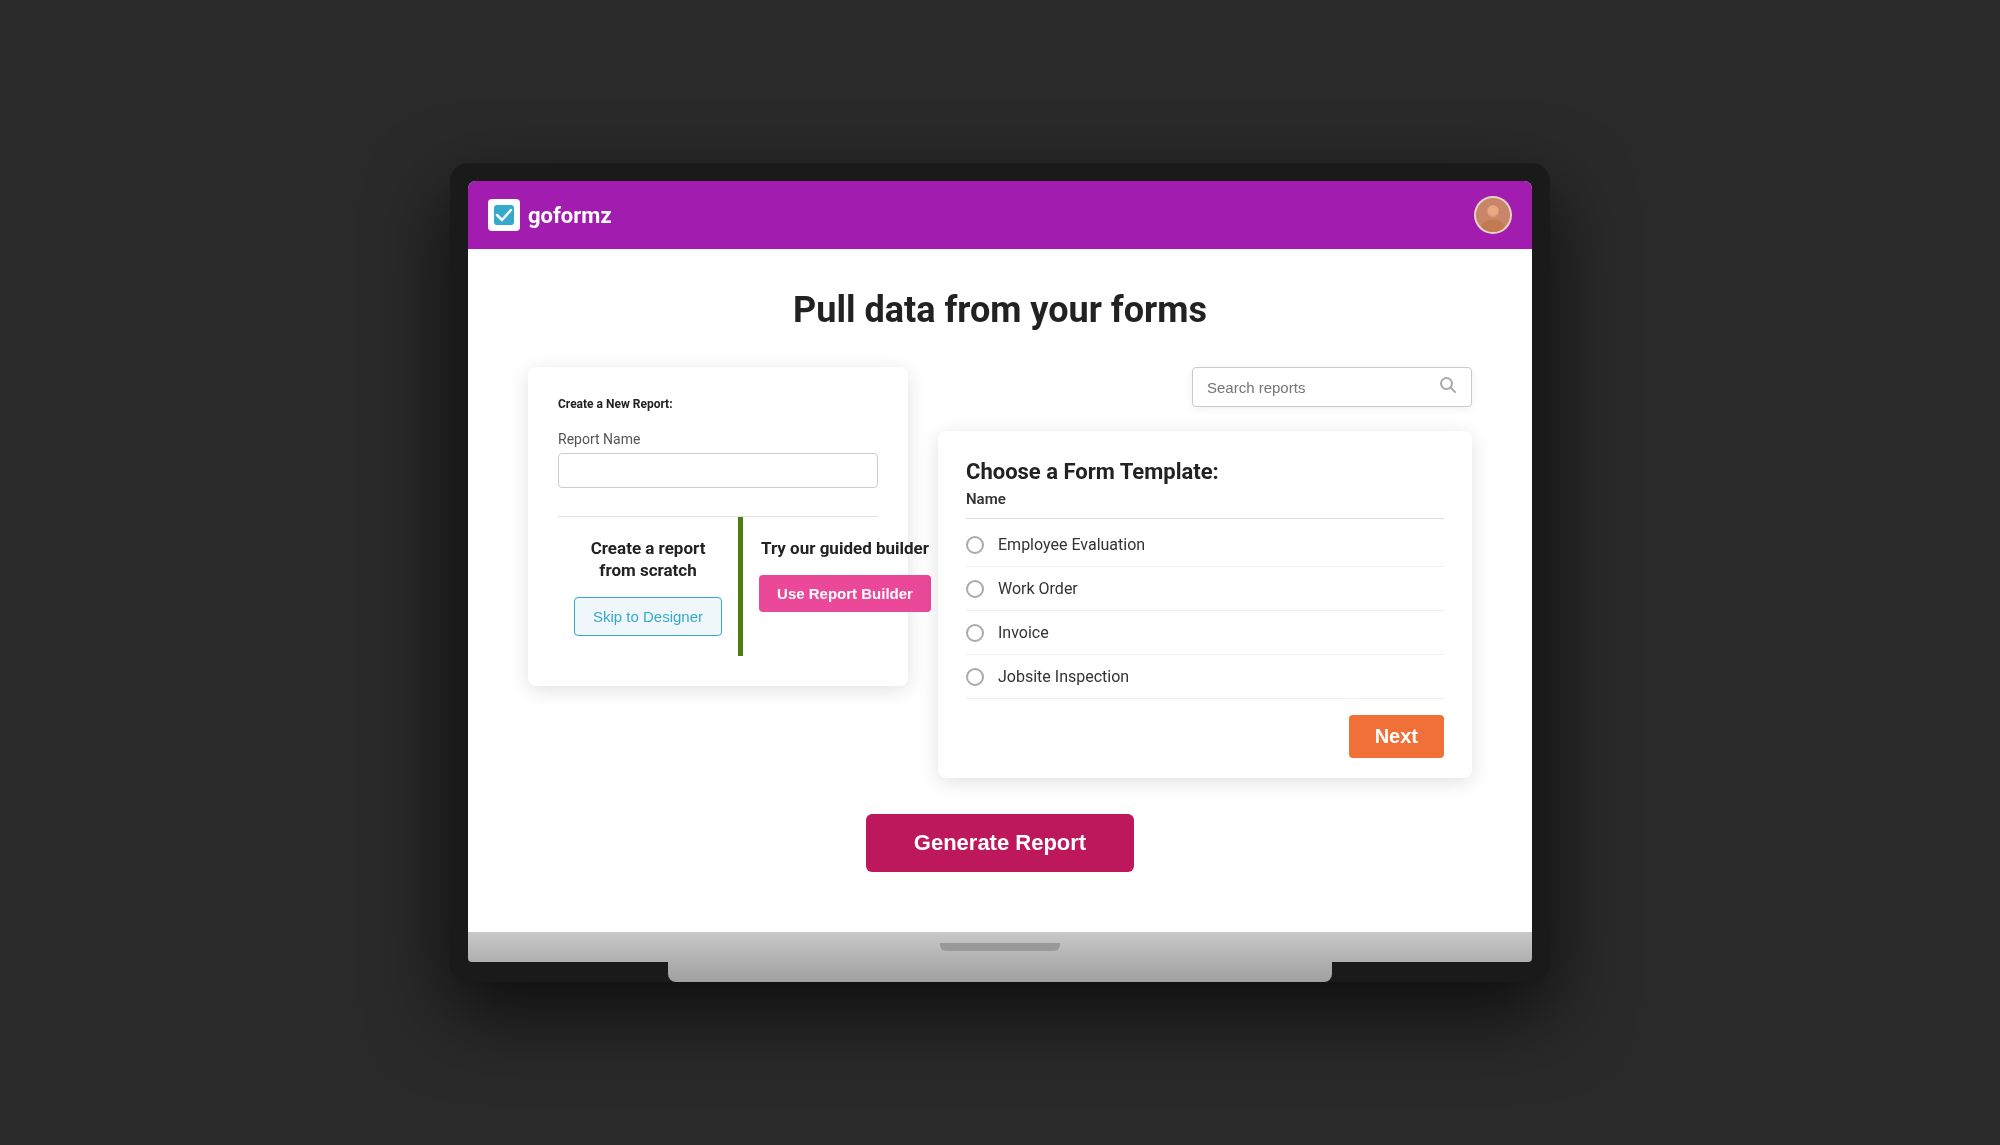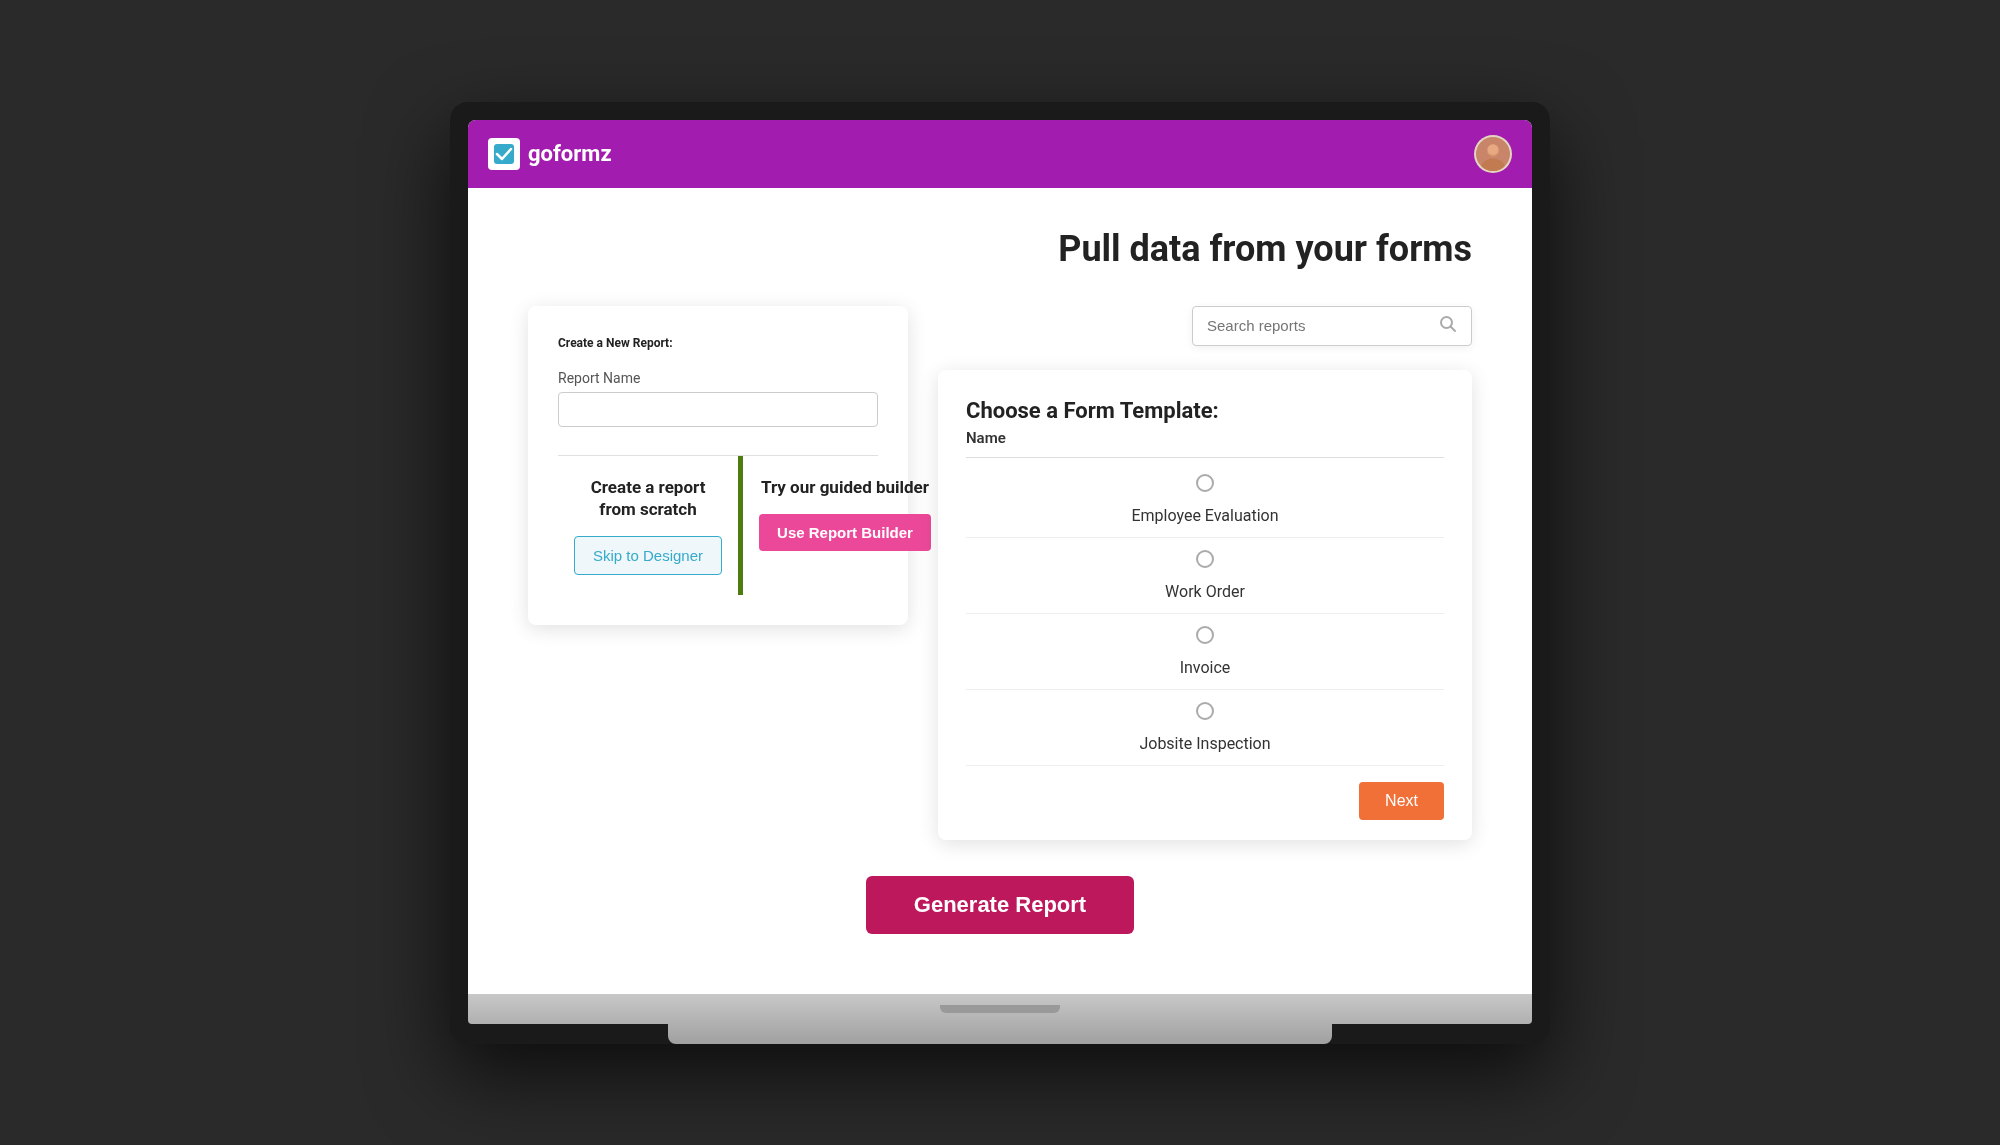--- a/index.html
+++ b/index.html
@@ -77,21 +77,21 @@
       justify-content: center;
     }
 
     .main-content {
       background: white;
       padding: 40px 60px 60px;
       min-height: 580px;
     }
 
     .page-title {
-      text-align: right;
+      text-align: center;
       font-size: 36px;
       font-weight: 700;
       color: #222;
       margin-bottom: 36px;
     }
 
     .content-row {
       display: flex;
       gap: 30px;
       align-items: flex-start;
@@ -238,21 +238,20 @@
       margin-bottom: 4px;
     }
 
     .template-item {
       display: flex;
       align-items: center;
       gap: 14px;
       padding: 12px 0;
       border-bottom: 1px solid #eee;
       cursor: pointer;
-      flex-direction: column;
     }
 
     .template-item:last-child {
       border-bottom: none;
     }
 
     .radio-circle {
       width: 18px;
       height: 18px;
       border-radius: 50%;
@@ -271,22 +270,22 @@
       justify-content: flex-end;
       margin-top: 16px;
     }
 
     .btn-next {
       background: #f07038;
       color: white;
       border: none;
       border-radius: 4px;
       padding: 10px 26px;
-      font-size: 16px;
-      font-weight: 400;
+      font-size: 20px;
+      font-weight: 700;
       cursor: pointer;
     }
 
     .generate-row {
       text-align: center;
       margin-top: 36px;
     }
 
     .btn-generate {
       background: #be185d;

